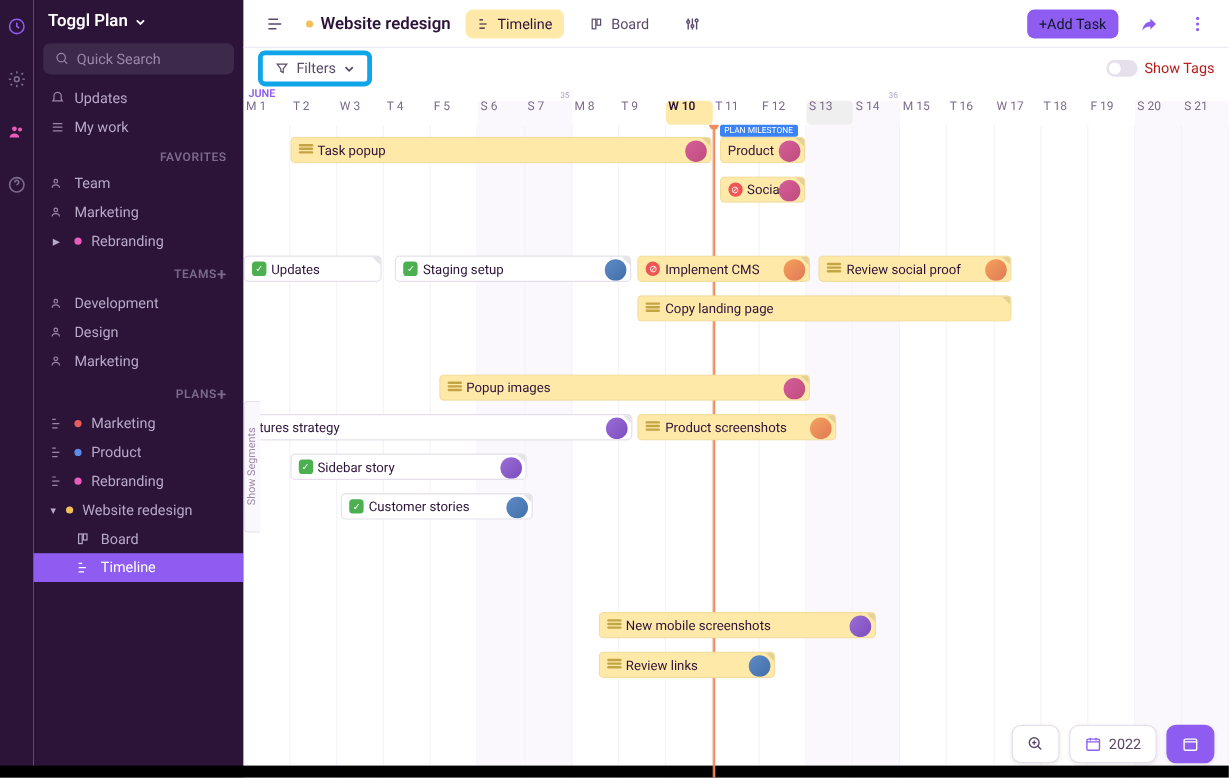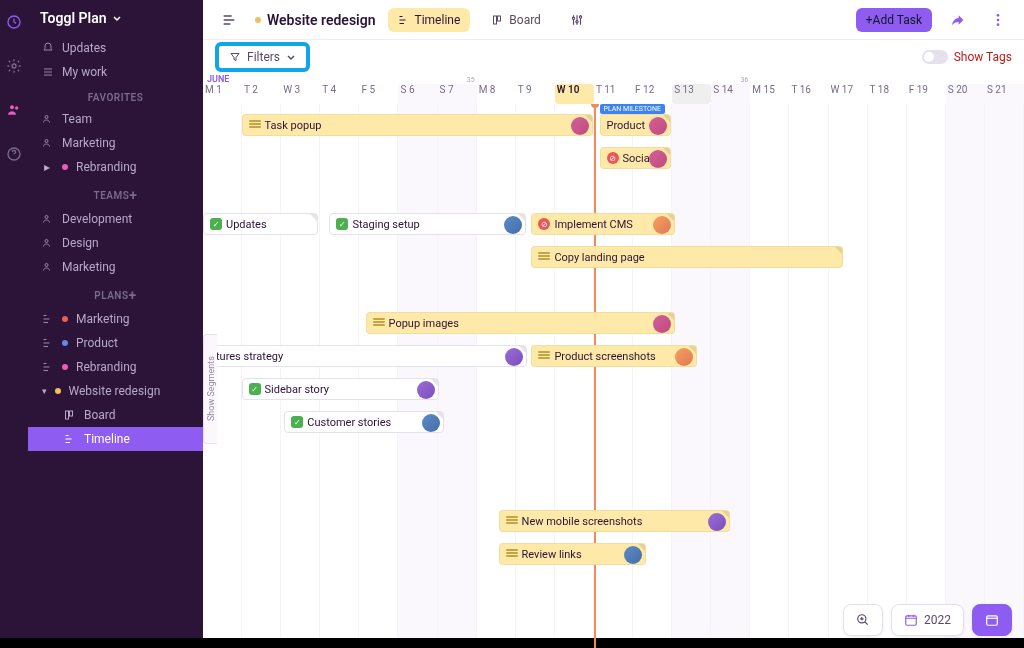--- a/index.html
+++ b/index.html
@@ -7,21 +7,21 @@
 
 
 .rail { width:28px; background:#2c1338; display:flex; flex-direction:column; align-items:center; padding-top:8px; gap:16px; }
 .rail svg { width:16px; height:16px; }
 
 
 .sidebar { width:175px; background:#2c1338; color:#b8a9c6; font-size:12px; display:flex; flex-direction:column; position:relative; }
 .brand { padding:10px 12px; color:#fff; font-weight:600; font-size:14px; display:flex; align-items:center; gap:6px; cursor:pointer; }
 .search { margin:0 8px 8px; background:#3d2a4a; border-radius:6px; padding:6px 10px; color:#9a87aa; font-size:12px; display:flex; align-items:center; gap:6px; }
 .navitem { padding:5px 14px; display:flex; align-items:center; gap:8px; cursor:pointer; }
-.section-head { padding:8px 14px 4px; font-size:10px; font-weight:600; letter-spacing:.5px; color:#7a6b8a; display:flex; justify-content:center; align-items:center; }
+.section-head { padding:8px 14px 4px; font-size:10px; font-weight:600; letter-spacing:.5px; color:#7a6b8a; display:flex; justify-content:flex-end; align-items:center; }
 .dot { width:6px; height:6px; border-radius:50%; display:inline-block; }
 .navitem.active { background:#8e5cf0; color:#fff; border-radius:0; }
 .icn { width:12px; height:12px; display:inline-flex; align-items:center; justify-content:center; }
 
 
 .main { flex:1; display:flex; flex-direction:column; background:#fff; position:relative; }
 .topbar { height:40px; display:flex; align-items:center; padding:0 12px; gap:12px; border-bottom:1px solid #f0ecf5; }
 .title { font-weight:600; font-size:14px; color:#2c1338; display:flex; align-items:center; gap:6px; }
 .viewbtn { padding:5px 10px; border-radius:6px; font-size:12px; display:flex; align-items:center; gap:5px; cursor:pointer; color:#5a4a6a; }
 .viewbtn.active { background:#ffe9a8; color:#2c1338; }
@@ -100,20 +100,27 @@
       </svg>
     </div>
 </div>
 
 <div class="sidebar">
   <div class="brand">
     <span>Toggl Plan</span>
     <svg width="10" height="10" viewBox="0 0 10 10">
         <path d="M2 4l3 3 3-3" stroke="#fff" stroke-width="1.5" fill="none"></path>
       </svg>
+  </div>
+  <div class="search">
+    <svg width="12" height="12" viewBox="0 0 24 24" fill="none" stroke="#9a87aa" stroke-width="2">
+        <circle cx="10" cy="10" r="7"></circle>
+        <path d="M20 20l-5-5"></path>
+      </svg>
+    <span>Quick Search</span>
   </div>
   <div class="navitem">
     <svg class="icn" viewBox="0 0 24 24" fill="none" stroke="#9a87aa" stroke-width="2">
         <path d="M6 8a6 6 0 0112 0v5l2 3H4l2-3V8z"></path>
       </svg>
     <span>Updates</span>
   </div>
   <div class="navitem">
     <svg class="icn" viewBox="0 0 24 24" fill="none" stroke="#9a87aa" stroke-width="2">
         <path d="M4 6h16M4 12h16M4 18h16"></path>
@@ -363,20 +370,29 @@
         <div class="task white" style="top: 99px; left: 15.4%; width: 24%;">
           <span class="check">✓</span>
           <span>Staging setup</span>
           <span class="avatar p3"></span>
         </div>
         <div class="task yellow" style="top: 99px; left: 40%; width: 17.5%;">
           <span class="block">⊘</span>
           <span>Implement CMS</span>
           <span class="avatar "></span>
         </div>
+        <div class="task yellow" style="top: 99px; left: 58.4%; width: 19.5%;">
+          <span class="stack">
+            <span></span>
+            <span></span>
+            <span></span>
+          </span>
+          <span>Review social proof</span>
+          <span class="avatar "></span>
+        </div>
         <div class="task yellow" style="top: 132px; left: 40%; width: 38%;">
           <span class="stack">
             <span></span>
             <span></span>
             <span></span>
           </span>
           <span>Copy landing page</span>
         </div>
         <div class="task yellow" style="top: 198px; left: 19.8%; width: 37.7%;">
           <span class="stack">

